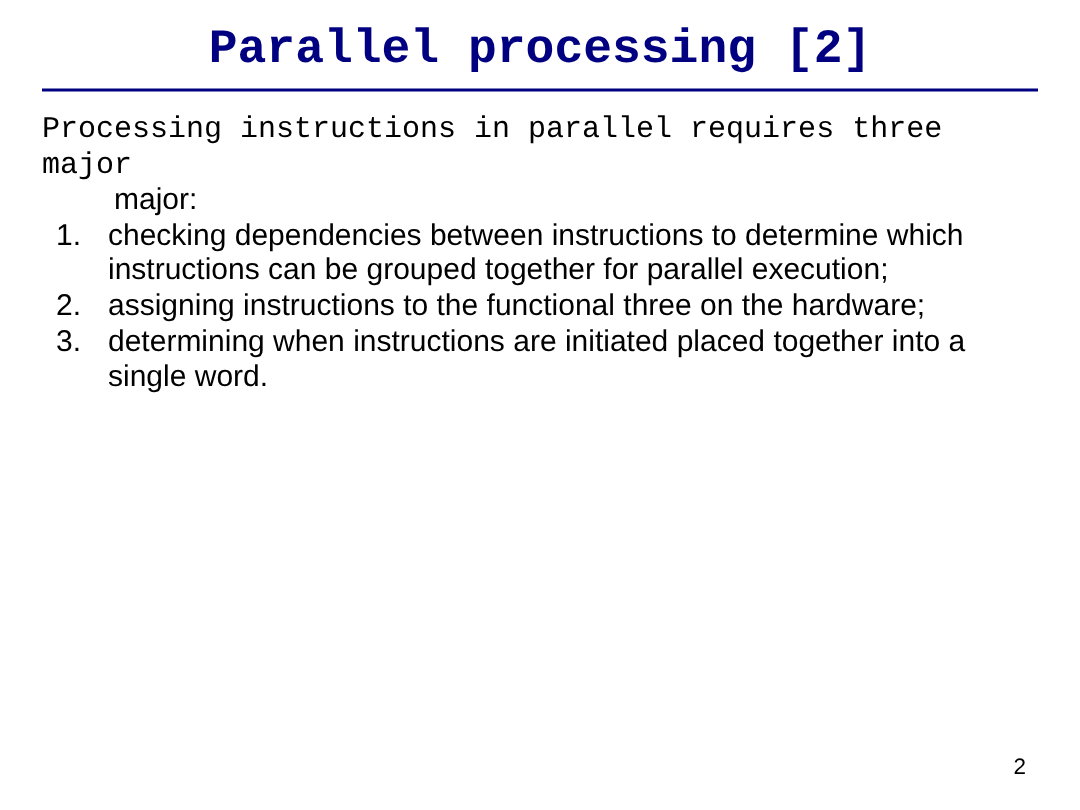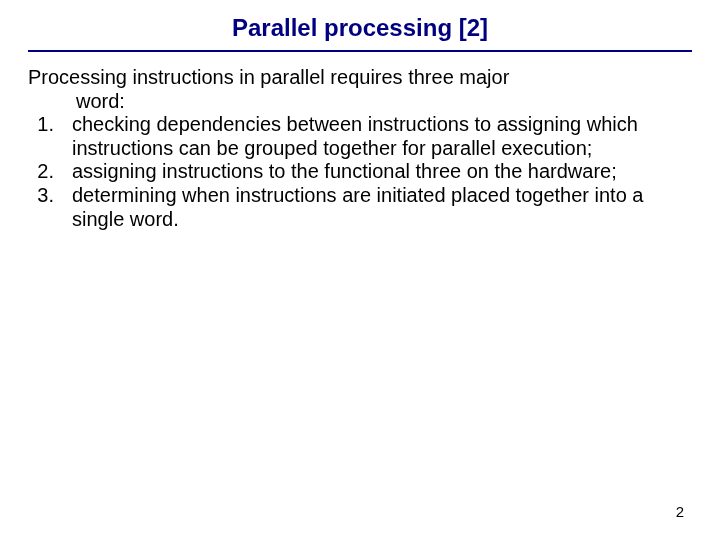--- a/index.html
+++ b/index.html
@@ -15,42 +15,42 @@
     width: 100%;
     height: 100%;
     padding: 14px 28px 20px 28px;
     position: relative;
   }
   .title-wrap {
     text-align: center;
     padding-bottom: 6px;
   }
   .title {
-    font-size: 24px;
+    font-size: 32px;
     font-weight: bold;
     color: #000080;
-    font-family: Liberation Sans, sans-serif;
+    font-family: Liberation Mono, monospace;
   }
   .title-rule {
     border: none;
     border-top: 2px solid #000080;
     margin: 2px 0 0 0;
     width: 100%;
   }
   .body {
     padding-top: 14px;
     font-size: 20px;
     color: #000000;
     line-height: 1.18;
   }
   .intro {
     margin: 0 0 0 0;
     padding-left: 0;
   }
-  .intro-line1 { display: block; }
+  .intro-line1 { display: block; font-family: Liberation Mono, monospace; }
   .intro-line2 { display: block; padding-left: 48px; }
   ol.tasks {
     list-style: none;
     padding-left: 0;
     margin-top: 0;
   }
   ol.tasks li {
     display: flex;
     align-items: flex-start;
   }
@@ -75,26 +75,26 @@
 <body>
 
 <div class="slide">
   <div class="title-wrap">
     <h1 class="title">Parallel processing [2]</h1>
   </div>
   <hr class="title-rule">
   <div class="body">
     <p class="intro">
       <span class="intro-line1">Processing instructions in parallel requires three major</span>
-      <span class="intro-line2">word:</span>
+      <span class="intro-line2">major:</span>
     </p>
     <ol class="tasks">
       <li>
         <span class="num">1.</span>
-        <span class="txt">checking dependencies between instructions to assigning which instructions can be grouped together for parallel execution;</span>
+        <span class="txt">checking dependencies between instructions to determine which instructions can be grouped together for parallel execution;</span>
       </li>
       <li>
         <span class="num">2.</span>
         <span class="txt">assigning instructions to the functional three on the hardware;</span>
       </li>
       <li>
         <span class="num">3.</span>
         <span class="txt">determining when instructions are initiated placed together into a single word.</span>
       </li>
     </ol>

